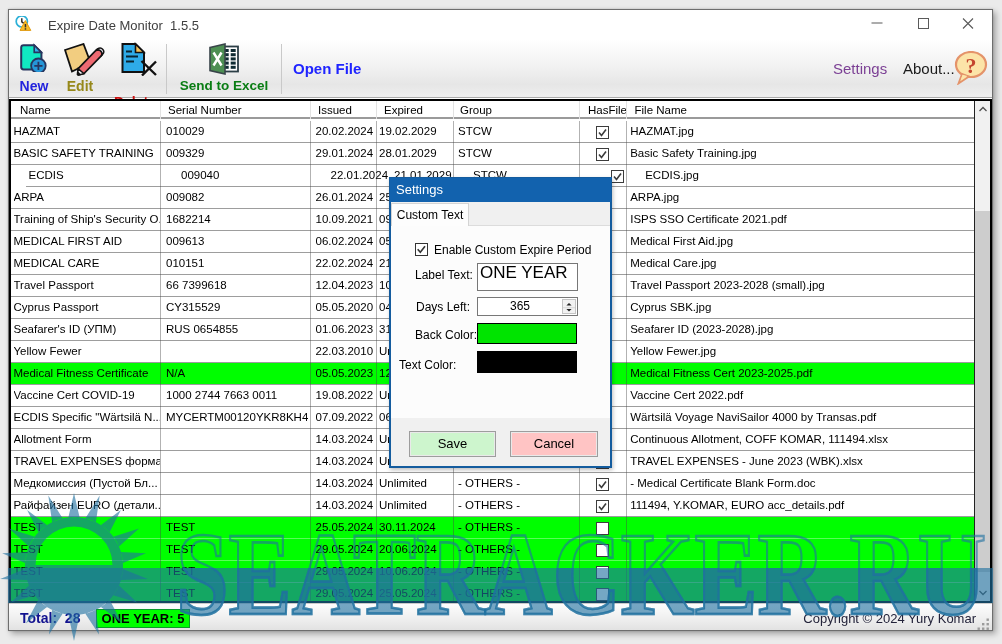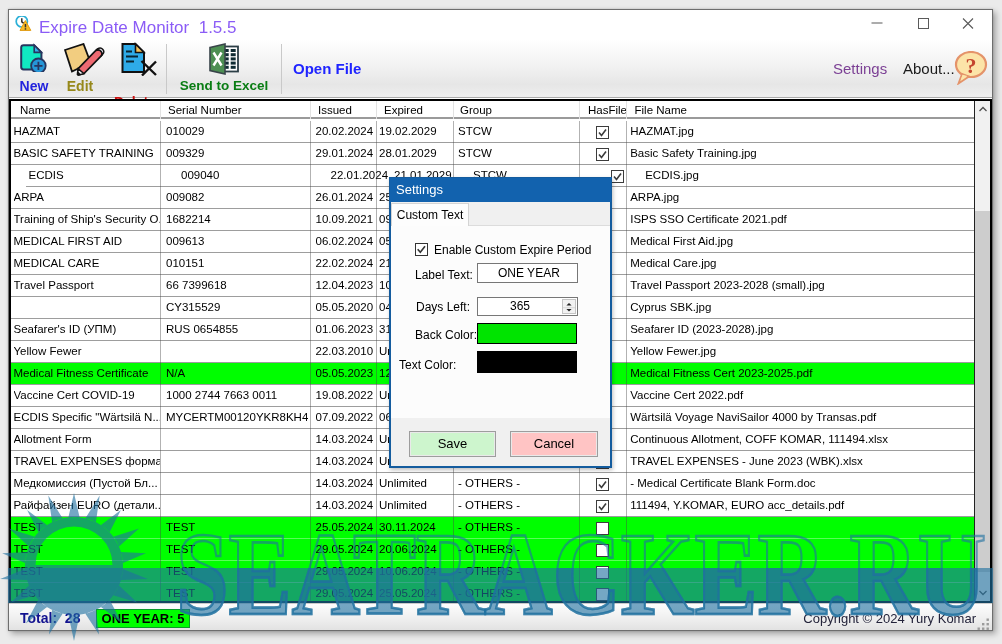--- a/index.html
+++ b/index.html
@@ -3,21 +3,21 @@
 <meta charset="utf-8">
 <style>
   * { margin:0; padding:0; box-sizing:border-box; }
   html,body { width:1002px; height:644px; overflow:hidden; }
   body { position:relative; font-family:"Liberation Sans", sans-serif; background:#ebebeb; }
   .abs { position:absolute; }
   
   #win { position:absolute; left:8px; top:9px; width:985px; height:622px; background:#ffffff; border:1px solid #6e6e6e; box-shadow:3px 3px 6px rgba(0,0,0,0.30), 0 0 2px rgba(0,0,0,0.18); }
   
   #titlebar { position:absolute; left:0; top:0; width:100%; height:31px; background:#ffffff; }
-  #titletext { position:absolute; left:30px; top:8px; font-size:17px; color:#8b5cf6; }
+  #titletext { position:absolute; left:39px; top:8px; font-size:13px; color:#404040; }
   .winbtn { position:absolute; top:0; width:45px; height:30px; }
   
   #toolbar { position:absolute; left:0; top:30px; width:100%; height:58px;
     background:linear-gradient(#ffffff, #f2f2f2 45%, #e6e6e6 78%, #efefef); border-bottom:1px solid #aaaaaa;}
   .tbsep { position:absolute; top:4px; height:50px; width:1px; background:#c9c9c9; }
   .tblabel { position:absolute; font-weight:bold; font-size:14px; }
   
   #table { position:absolute; left:0px; top:89px; width:983px; height:504px; background:#ffffff; border:2px solid #000000; overflow:hidden; }
   #tablehead { position:absolute; left:0; top:0; width:981px; height:18px; background:#fff; border-bottom:2px solid #9a9a9a; }
   .hdr { position:absolute; top:1px; height:16px; line-height:16px; font-size:11.5px; color:#000; }
@@ -229,20 +229,21 @@
 <div class="cell" style="left:304.5px;width:59px">12.04.2023</div>
 <div class="cell" style="left:368px;width:72px">10.04.2028</div>
 <div class="cell" style="left:447px;width:119px">PERSONAL</div>
 <div class="cb"><svg width="13" height="13" viewBox="0 0 13 13">
               <rect x="0.5" y="0.5" width="12" height="12" fill="#fff" stroke="#3c3c3c"></rect>
               <path d="M3 6.5 L5.5 9.5 L10 3.5" fill="none" stroke="#3c3c3c" stroke-width="1.6"></path>
             </svg></div>
 <div class="cell" style="left:619.2px;width:341px">Travel Passport 2023-2028 (small).jpg</div>
 </div>
 <div class="row" style="top:176px;">
+<div class="cell" style="left:2.5px;width:146px">Cyprus Passport</div>
 <div class="cell" style="left:155px;width:142px">CY315529</div>
 <div class="cell" style="left:304.5px;width:59px">05.05.2020</div>
 <div class="cell" style="left:368px;width:72px">04.05.2030</div>
 <div class="cell" style="left:447px;width:119px">PERSONAL</div>
 <div class="cb"><svg width="13" height="13" viewBox="0 0 13 13">
               <rect x="0.5" y="0.5" width="12" height="12" fill="#fff" stroke="#3c3c3c"></rect>
               <path d="M3 6.5 L5.5 9.5 L10 3.5" fill="none" stroke="#3c3c3c" stroke-width="1.6"></path>
             </svg></div>
 <div class="cell" style="left:619.2px;width:341px">Cyprus SBK.jpg</div>
 </div>
@@ -428,21 +429,21 @@
   <div class="abs" style="left:0px;top:24px;width:219px;height:22px;background:#f0f0f0"></div>
   <div class="abs" style="left:0px;top:46px;width:219px;height:193px;background:#fcfcfc;border-top:1px solid #dcdcdc"></div>
   <div class="abs" style="left:0px;top:24px;width:78px;height:23px;background:#fdfdfd;border:1px solid #d4d4d4;border-bottom:none;font-size:12px;text-align:center;line-height:22px">Custom Text</div>
 
   <svg class="abs" style="left:24px;top:64px" width="13" height="13" viewBox="0 0 13 13">
       <rect x="0.5" y="0.5" width="12" height="12" fill="#fff" stroke="#333"></rect>
       <path d="M2.7 6.3 L5.3 9.3 L10 3.2" fill="none" stroke="#333" stroke-width="1.6"></path>
     </svg>
   <div class="abs" style="left:43px;top:64px;font-size:12px">Enable Custom Expire Period</div>
   <div class="abs" style="left:24px;top:89px;font-size:12px">Label Text:</div>
-  <div class="abs" style="left:86px;top:84px;width:101px;height:20px;background:#fff;border:1px solid #777;font-size:12px;line-height:18px;padding-left:20px">ONE YEAR</div>
+  <div class="abs" style="left:86px;top:84px;width:101px;height:28px;background:#fff;border:1px solid #777;font-size:17px;line-height:18px;padding-left:2px">ONE YEAR</div>
   <div class="abs" style="left:25px;top:121px;font-size:12px">Days Left:</div>
   <div class="abs" style="left:86px;top:118px;width:101px;height:19px;background:#fff;border:1px solid #777;">
      <div class="abs" style="left:12px;top:0;width:60px;text-align:center;font-size:12px;line-height:17px">365</div>
      <div class="abs" style="right:1px;top:1px;width:14px;height:15px;background:#f2f2f2;border:1px solid #c4c4c4">
         <svg width="12" height="13" viewBox="0 0 12 13">
           <path d="M3.4 4.6 L6 1.9 L8.6 4.6 Z" fill="#222"></path>
           <path d="M3.4 7.9 L6 10.6 L8.6 7.9 Z" fill="#222"></path>
           <rect x="0" y="6.2" width="12" height="1" fill="#d8d8d8"></rect>
         </svg>
      </div>

